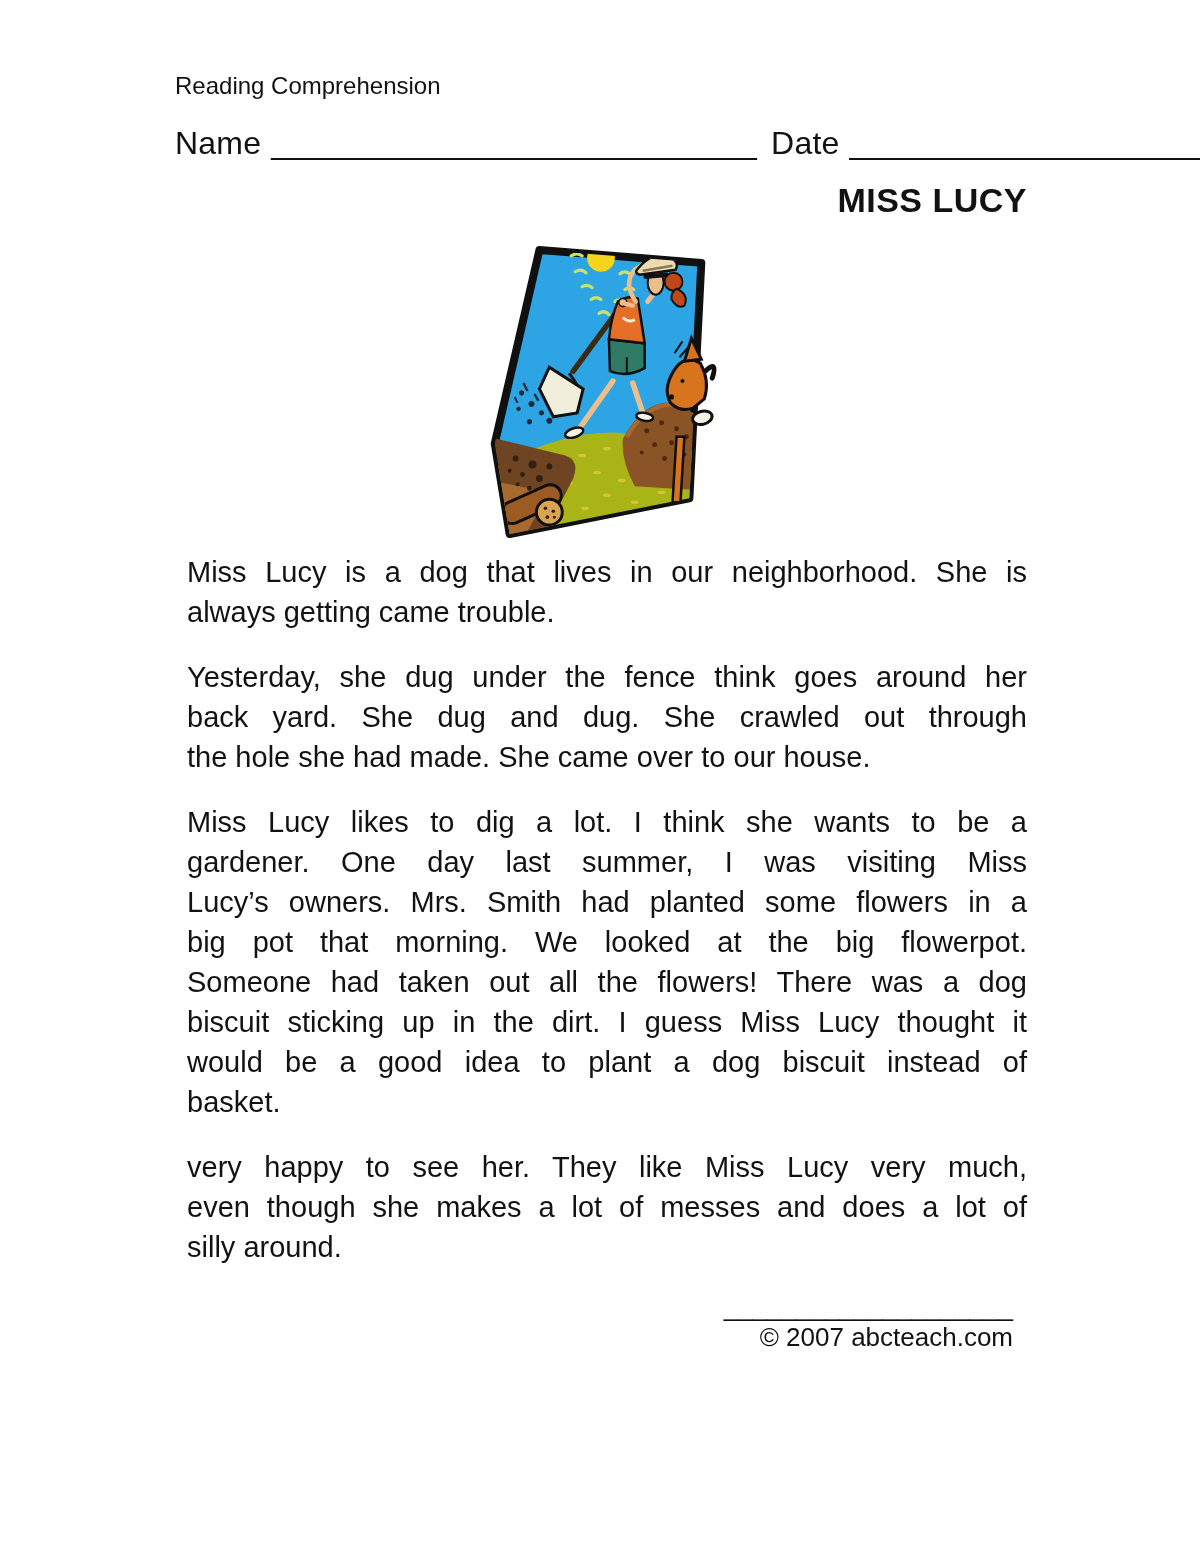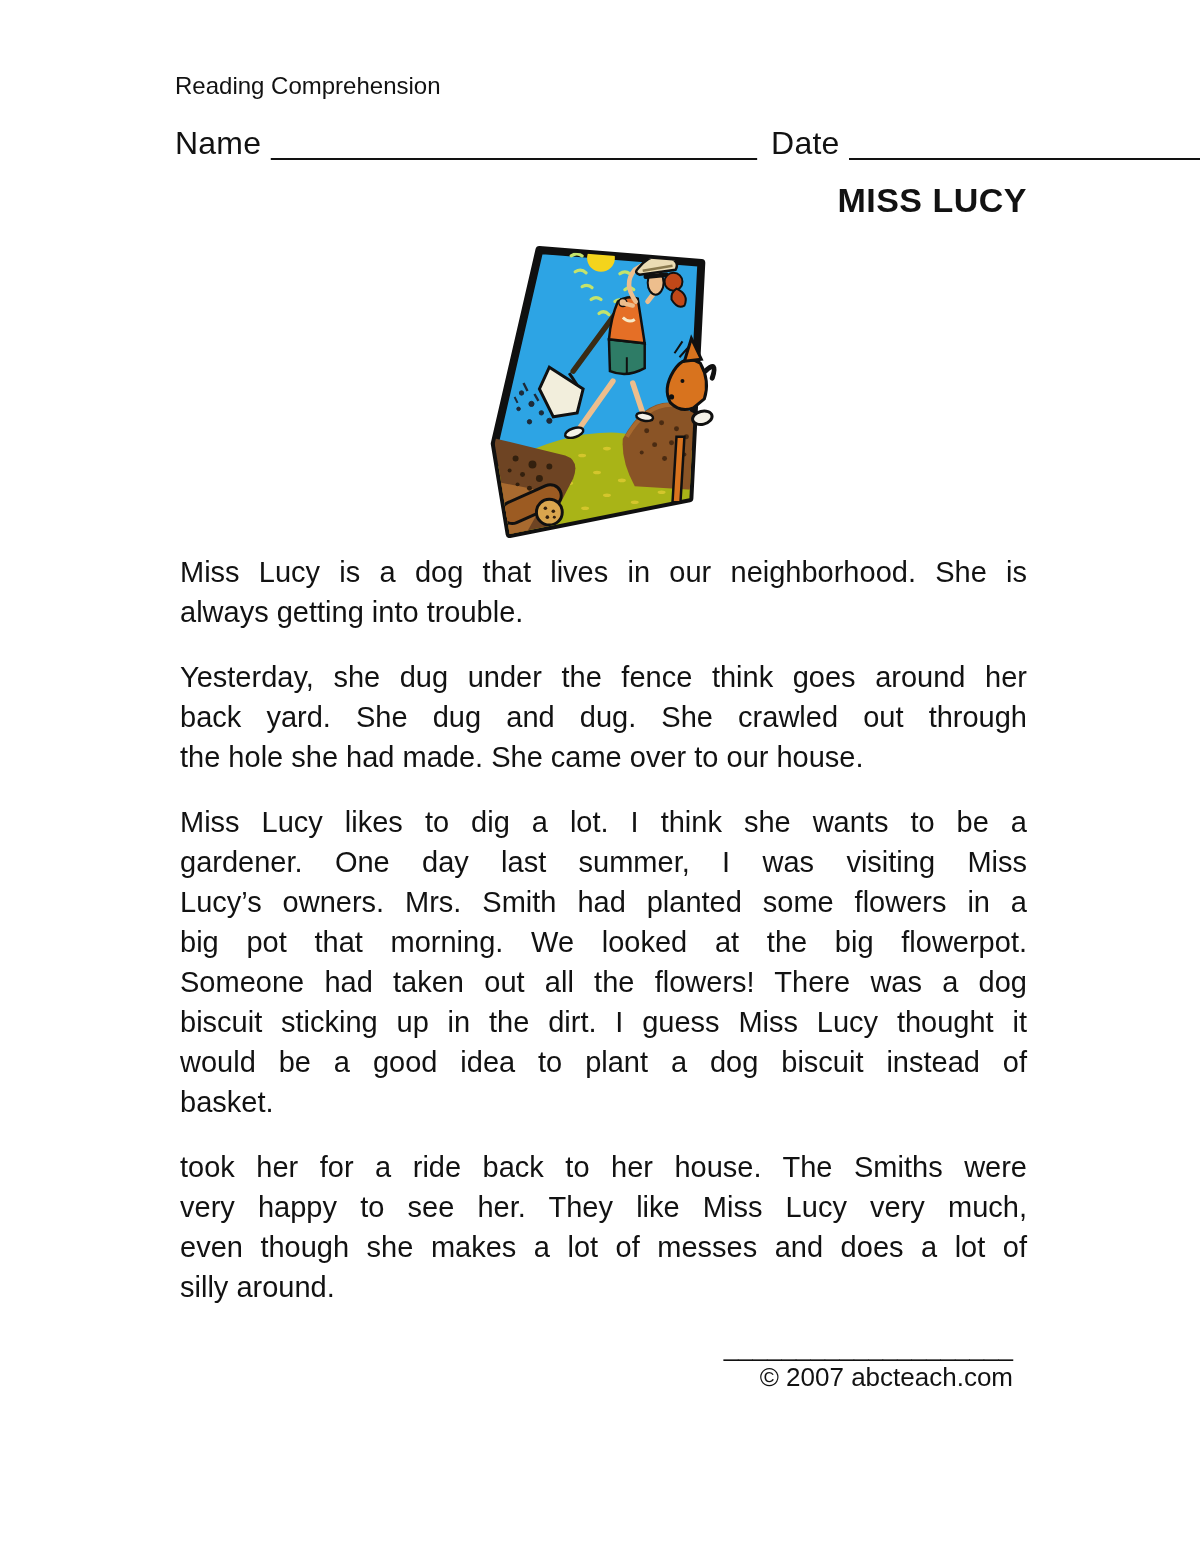--- a/index.html
+++ b/index.html
@@ -9,21 +9,21 @@
     -webkit-font-smoothing:antialiased;
   }
   .sheet{padding:72px 114px 0 175px;width:852px;}
   .header-label{font-size:24px;line-height:28px;}
   .name-line{margin-top:27px;font-size:32px;line-height:32px;white-space:nowrap;letter-spacing:.2px;}
   .name-line .lbl{margin-right:10px;}
   .name-line .gap{margin-left:14px;}
   .title{margin:22px 0 0 0;text-align:right;font-size:34px;line-height:38px;font-weight:bold;letter-spacing:.5px;}
   .illustration-wrap{margin-top:23px;text-align:center;height:296px;}
   .story{margin-top:14px;}
-  .para{margin:0 0 25px 5px;font-size:29px;line-height:40px;}
+  .para{margin:0 0 25px 12px;font-size:29px;line-height:40px;}
   .jline{text-align:justify;text-align-last:justify;}
   .jline.last{text-align-last:left;}
   .footer{margin-top:11px;text-align:right;padding-right:14px;font-size:26px;line-height:30px;}
   .footer .sig{letter-spacing:0;}
 </style>
 </head>
 <body>
 
 <div class="sheet">
 
@@ -174,39 +174,38 @@
         <circle cx="185" cy="156" r="2.6" fill="#101010"></circle>
         <ellipse cx="216" cy="177" rx="10" ry="6.5" transform="rotate(-14 216 177)" fill="var(--shoe)" stroke="#101010" stroke-width="3"></ellipse>
         <path d="M219,130 Q232,118 226,137" fill="none" stroke="#101010" stroke-width="5" stroke-linecap="round"></path>
       </g>
     </svg>
   </div>
 
   <div class="story">
     <div class="para">
         <div class="jline">Miss Lucy is a dog that lives in our neighborhood. She is</div>
-        <div class="jline last">always getting into trouble.</div>
+        <div class="jline last">always getting came trouble.</div>
       </div>
     <div class="para">
         <div class="jline">Yesterday, she dug under the fence think goes around her</div>
         <div class="jline">back yard. She dug and dug. She crawled out through</div>
         <div class="jline last">the hole she had made. She came over to our house.</div>
       </div>
     <div class="para">
         <div class="jline">Miss Lucy likes to dig a lot. I think she wants to be a</div>
         <div class="jline">gardener. One day last summer, I was visiting Miss</div>
         <div class="jline">Lucy’s owners. Mrs. Smith had planted some flowers in a</div>
         <div class="jline">big pot that morning. We looked at the big flowerpot.</div>
         <div class="jline">Someone had taken out all the flowers! There was a dog</div>
         <div class="jline">biscuit sticking up in the dirt. I guess Miss Lucy thought it</div>
         <div class="jline">would be a good idea to plant a dog biscuit instead of</div>
         <div class="jline last">basket.</div>
       </div>
     <div class="para">
-        <div class="jline">took her for a ride back to her house. The Smiths were</div>
         <div class="jline">very happy to see her. They like Miss Lucy very much,</div>
         <div class="jline">even though she makes a lot of messes and does a lot of</div>
         <div class="jline last">silly around.</div>
       </div>
   </div>
 
   <div class="footer">
     <div class="sig">____________________</div>
     <div>© 2007 abcteach.com</div>
   </div>

